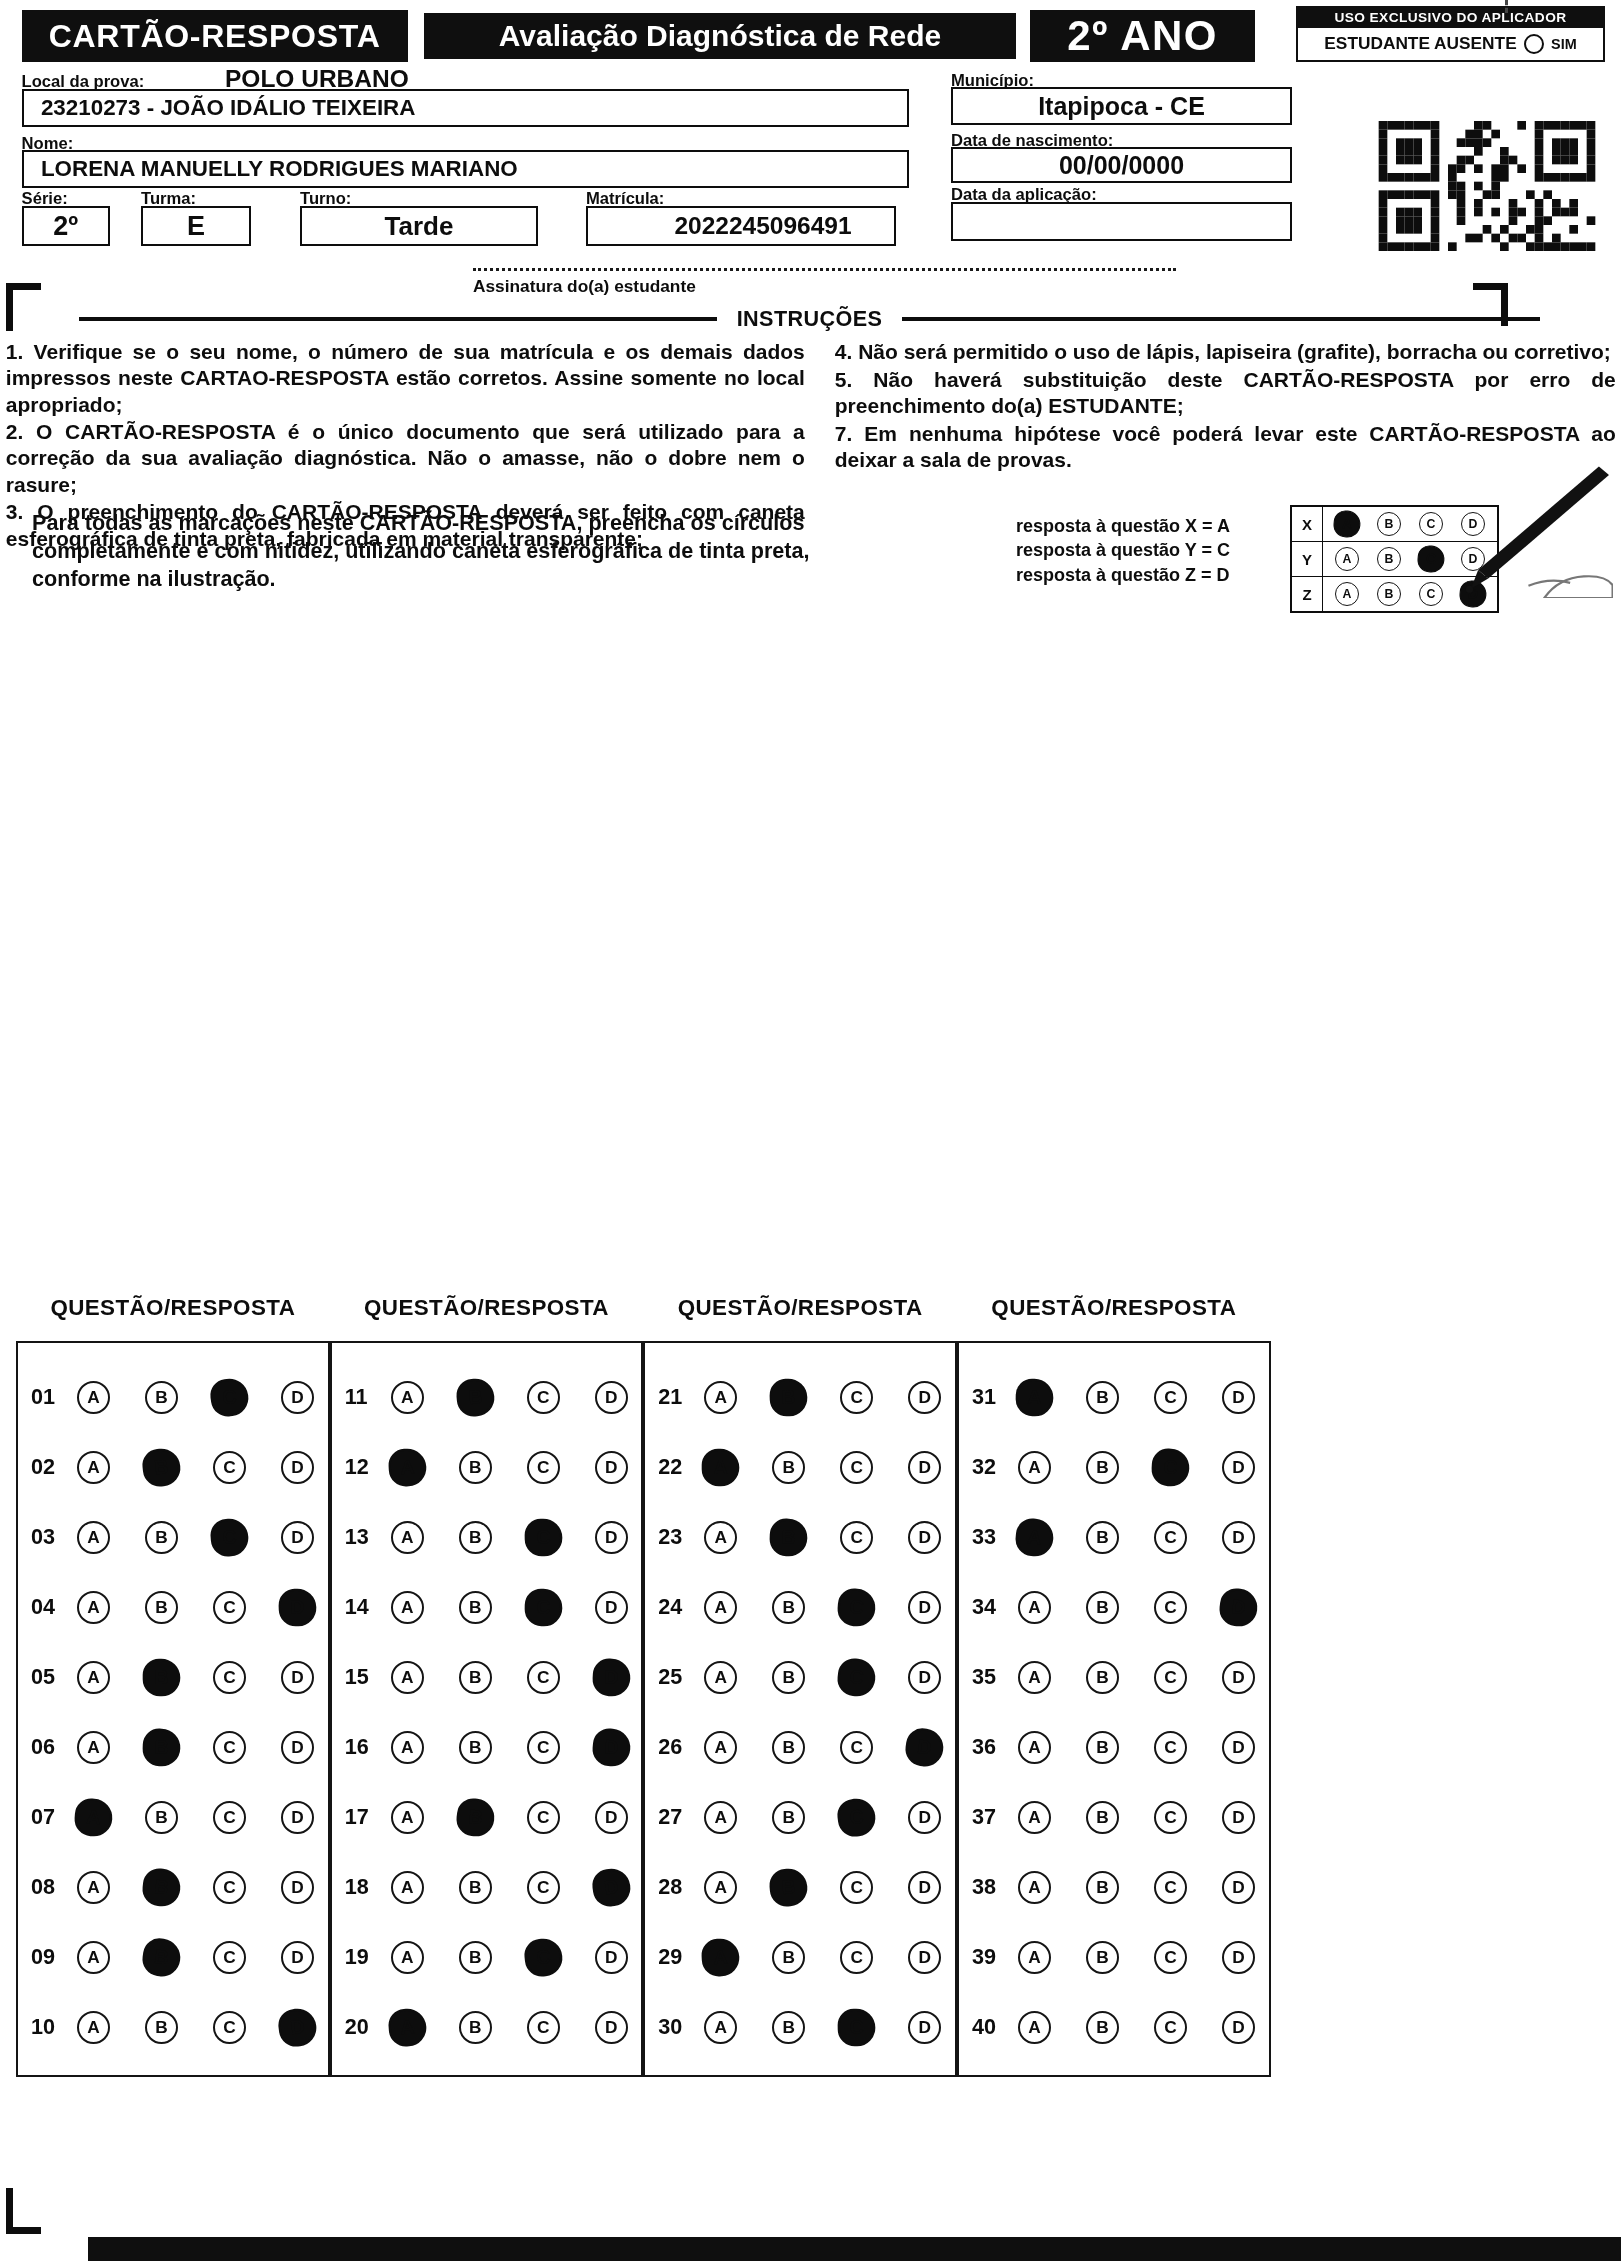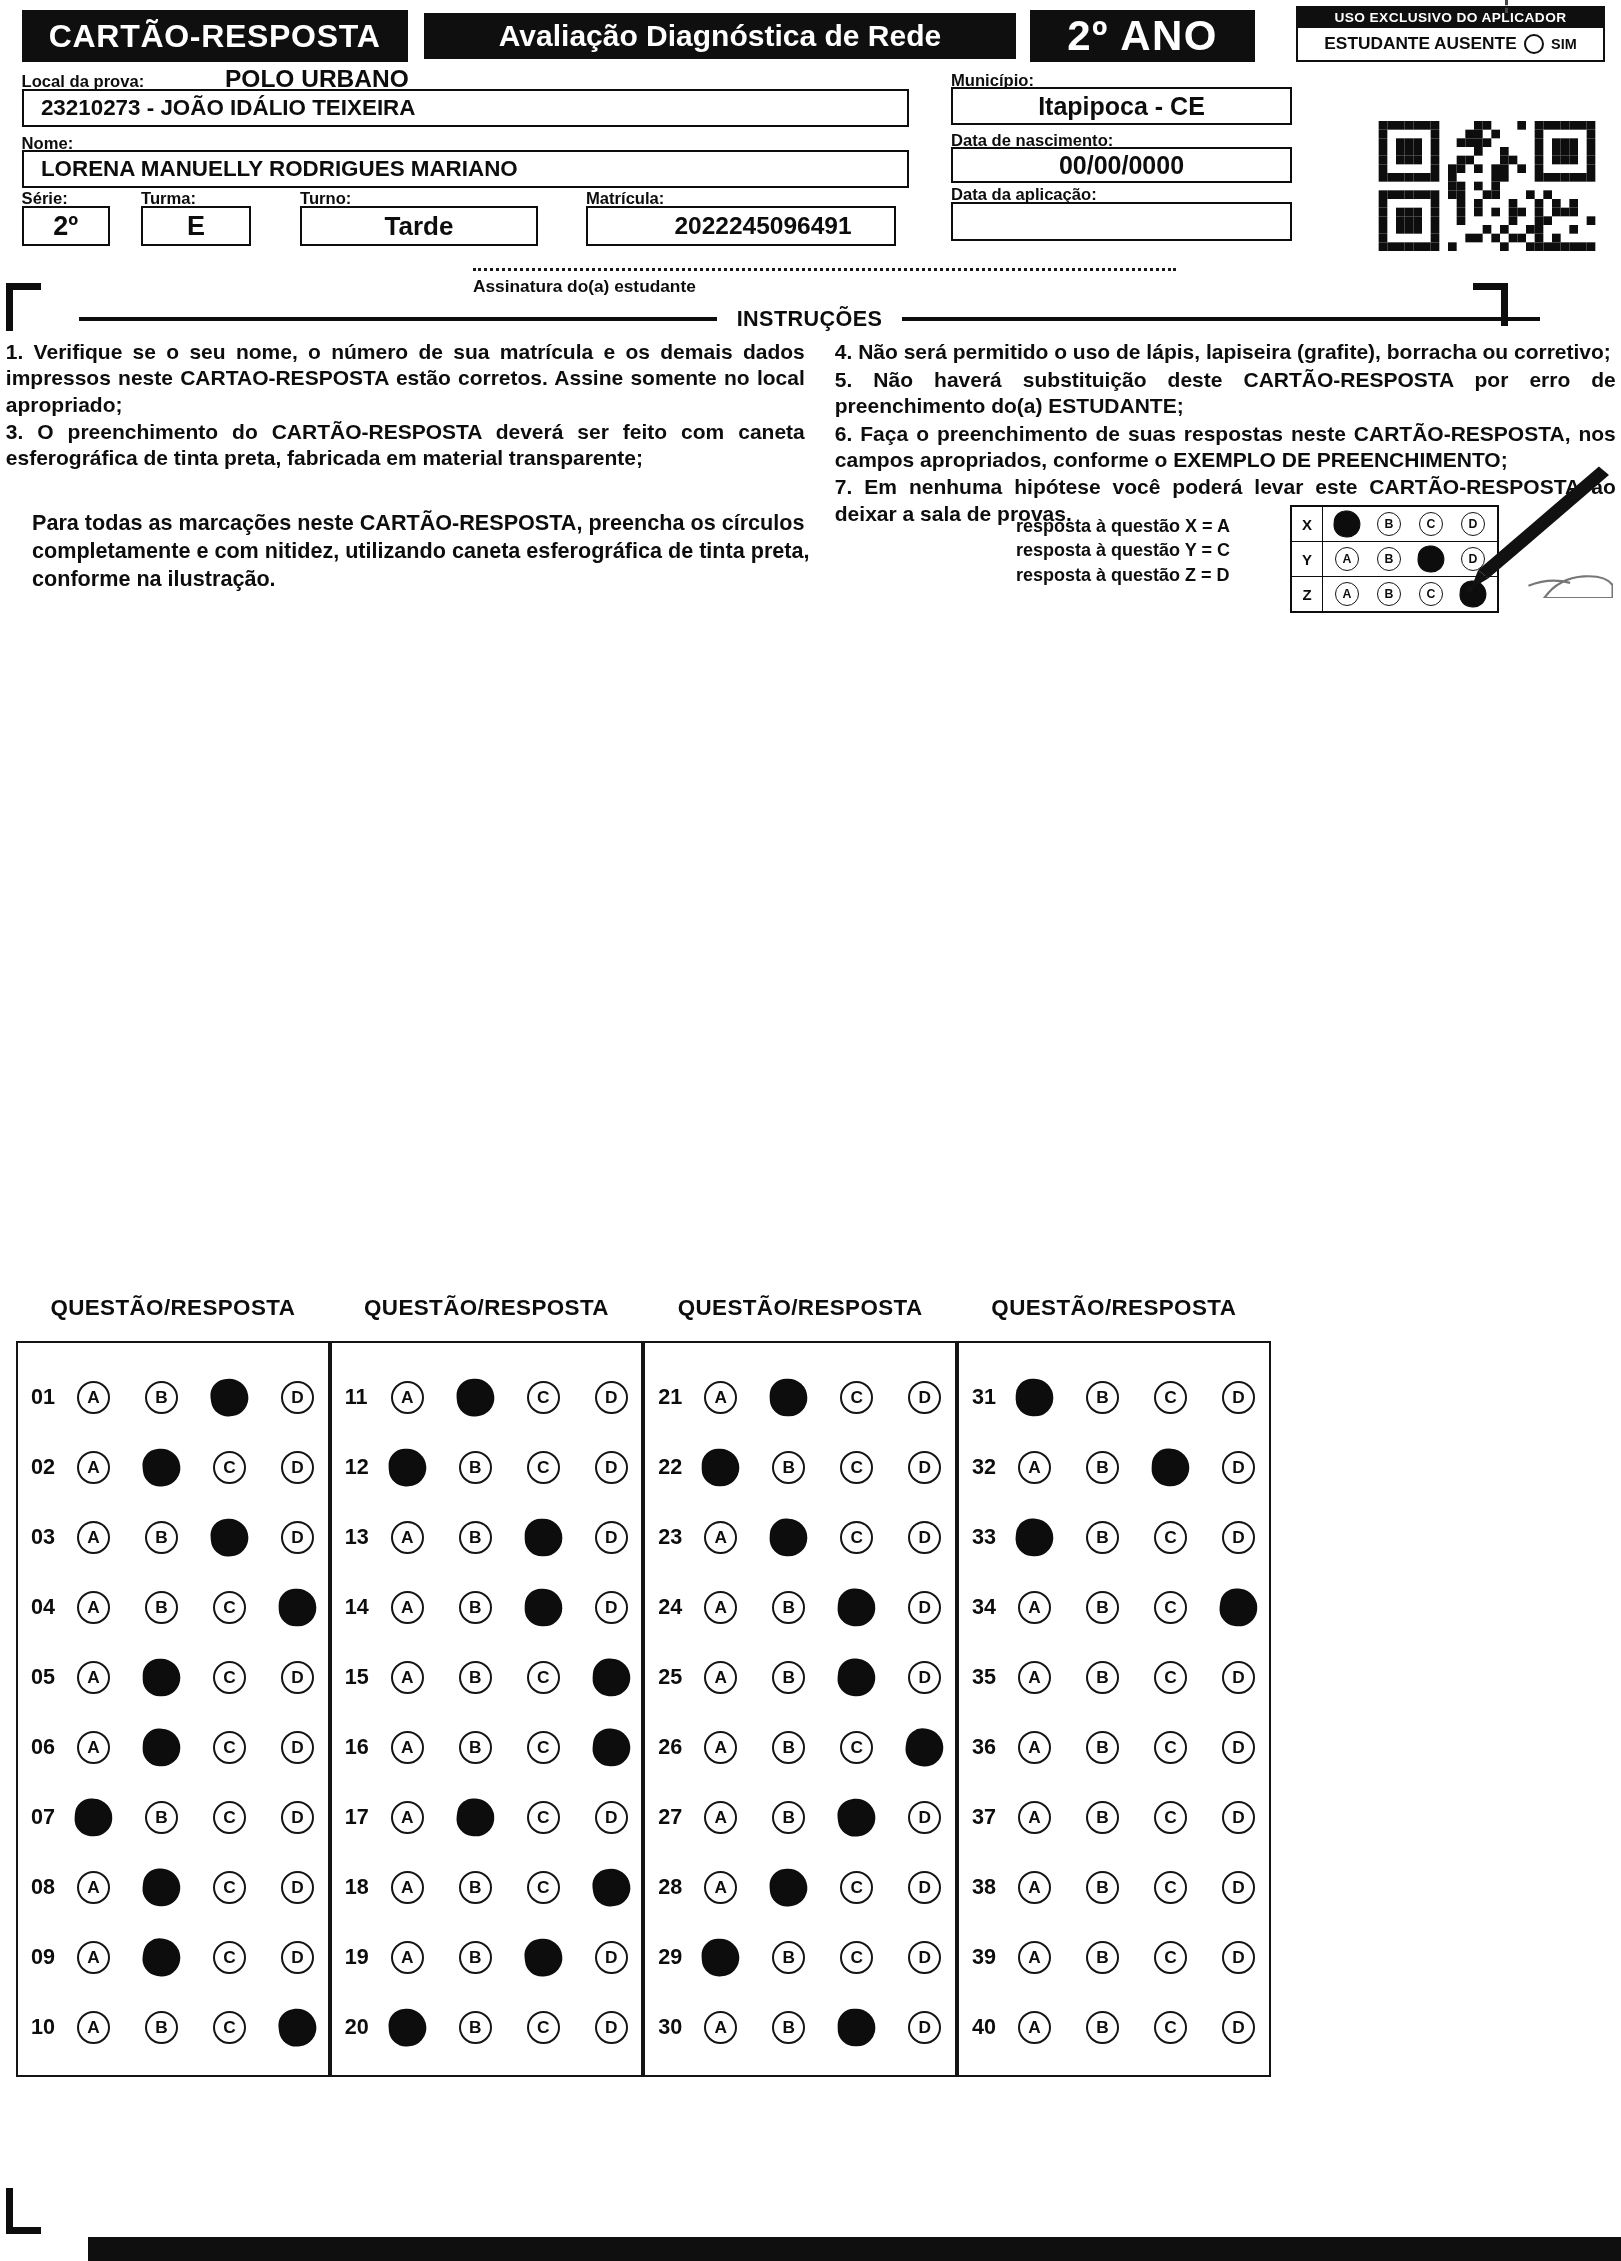--- a/index.html
+++ b/index.html
@@ -305,26 +305,26 @@
   <div class="corner c-bl"></div>
 
   <div class="instr-head">
     <div class="rule"></div>
     <div class="instr-title">INSTRUÇÕES</div>
     <div class="rule"></div>
   </div>
   <div class="instr-cols">
     <div class="instr-col l">
       <p>1. Verifique se o seu nome, o número de sua matrícula e os demais dados impressos neste CARTAO-RESPOSTA estão corretos. Assine somente no local apropriado;</p>
+      <p>2. O CARTÃO-RESPOSTA é o único documento que será utilizado para a correção da sua avaliação diagnóstica. Não o amasse, não o dobre nem o rasure;</p>
       <p>3. O preenchimento do CARTÃO-RESPOSTA deverá ser feito com caneta esferográfica de tinta preta, fabricada em material transparente;</p>
     </div>
     <div class="instr-col r">
       <p>4. Não será permitido o uso de lápis, lapiseira (grafite), borracha ou corretivo;</p>
       <p>5. Não haverá substituição deste CARTÃO-RESPOSTA por erro de preenchimento do(a) ESTUDANTE;</p>
-      <p>6. Faça o preenchimento de suas respostas neste CARTÃO-RESPOSTA, nos campos apropriados, conforme o EXEMPLO DE PREENCHIMENTO;</p>
       <p>7. Em nenhuma hipótese você poderá levar este CARTÃO-RESPOSTA ao deixar a sala de provas.</p>
     </div>
   </div>
 
   <div class="mark-par">Para todas as marcações neste CARTÃO-RESPOSTA, preencha os círculos completamente e com nitidez, utilizando caneta esferográfica de tinta preta, conforme na ilustração.</div>
   <div class="mark-legend">
     <div>resposta à questão X = A</div>
     <div>resposta à questão Y = C</div>
     <div>resposta à questão Z = D</div>
   </div>

